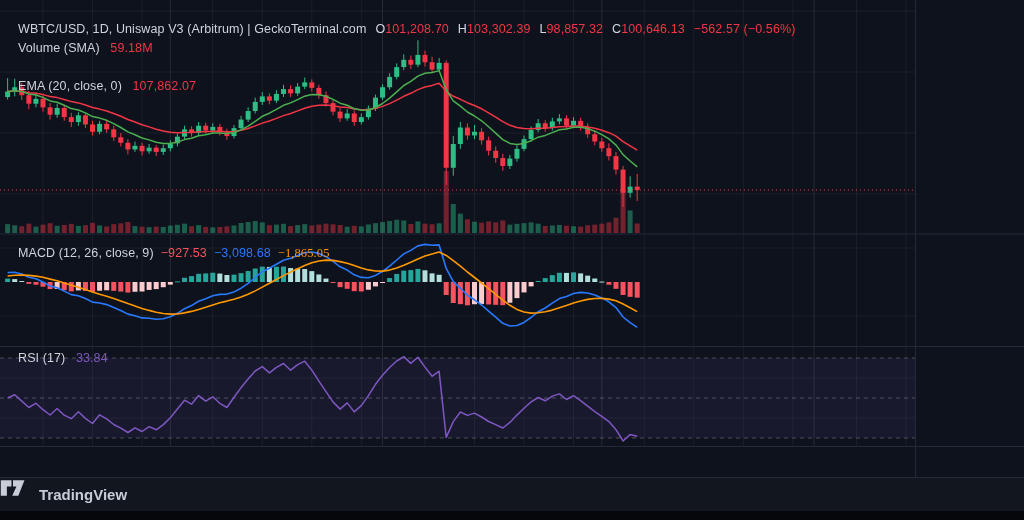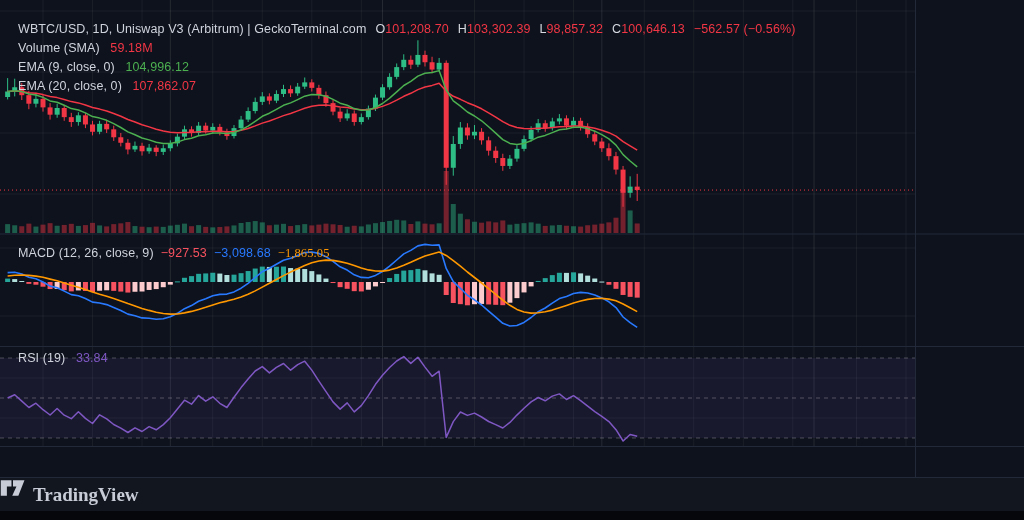--- a/index.html
+++ b/index.html
@@ -7,21 +7,21 @@
          font-family:"Liberation Sans",sans-serif;background:#bef264;}
   .chart-area{position:absolute;left:0;top:0;width:1024px;height:478px;background:#0d121c;}
   svg{position:absolute;left:0;top:0;}
   .legend{position:absolute;left:18px;white-space:nowrap;font-size:12.5px;
           color:#cfd3dc;letter-spacing:.1px;pointer-events:none;}
   .legend .val{margin-left:7px;margin-top:22px;}
   .legend .pair{margin-left:9px;}
   .legend .k{color:#d6d9e0;}
   .bottom-bar{position:absolute;left:0;top:478px;width:1024px;height:33px;background:#11161f;
               display:flex;align-items:center;padding-left:30px;box-sizing:border-box;}
-  .brand-text{font-size:19px;font-weight:700;color:#c7ccd6;margin-left:3px;font-family:Liberation Serif, serif;}
+  .brand-text{font-size:15px;font-weight:700;color:#c7ccd6;margin-left:9px;}
   .bottom-strip{position:absolute;left:0;top:511px;width:1024px;height:9px;background:#05070b;}
   .price-axis-hit{position:absolute;left:915px;top:0;width:109px;height:447px;}
   .time-axis-hit{position:absolute;left:0;top:447px;width:915px;height:31px;}
 </style>
 </head>
 <body>
 
 <div class="stage">
   <div class="chart-area">
     <svg id="svg" width="1024" height="478">
@@ -464,33 +464,29 @@
         </g>
       </svg>
 
     <div class="legend" style="top:22px">
       <span>WBTC/USD, 1D, Uniswap V3 (Arbitrum) | GeckoTerminal.com</span><span id="ohlc-slot"><span class="pair"><span class="k">O</span><span style="color: rgb(242, 54, 69);">101,208.70</span></span><span class="pair"><span class="k">H</span><span style="color: rgb(242, 54, 69);">103,302.39</span></span><span class="pair"><span class="k">L</span><span style="color: rgb(242, 54, 69);">98,857.32</span></span><span class="pair"><span class="k">C</span><span style="color: rgb(242, 54, 69);">100,646.13</span></span></span><span class="pair" style="color:#f23645">−562.57 (−0.56%)</span>
     </div>
     <div class="legend" style="top:41px">
       <span>Volume (SMA)</span>
       <span class="val" style="color:#f23645">59.18M</span>
     </div>
-    <div class="legend" style="top:60px">
-      <span>EMA (9, close, 0)</span>
-      <span class="val" style="color:#4caf50">104,996.12</span>
-    </div>
     <div class="legend" style="top:79px">
       <span>EMA (20, close, 0)</span>
       <span class="val" style="color:#f23645">107,862.07</span>
     </div>
     <div class="legend" style="top:246px">
       <span>MACD (12, 26, close, 9)</span><span id="macd-vals-slot"><span class="val" style="color: rgb(247, 82, 95);">−927.53</span><span class="val" style="color: rgb(41, 121, 255);">−3,098.68</span><span class="val" style="color: rgb(255, 152, 0); font-family: Liberation Serif, serif;">−1,865.05</span></span>
     </div>
     <div class="legend" style="top:351px">
-      <span>RSI (19)</span>
+      <span>RSI (17)</span>
       <span class="val" style="color:#7e57c2">33.84</span>
     </div>
 
     <div class="price-axis-hit" id="price-axis"></div>
     <div class="time-axis-hit" id="time-axis"></div>
   </div>
 
   <div class="bottom-bar">
     <svg width="26" height="20" viewBox="0 0 34 24">
       <path d="M1 2 h14 v8 h-6 v12 h-8 z" fill="#c7ccd6"></path>

